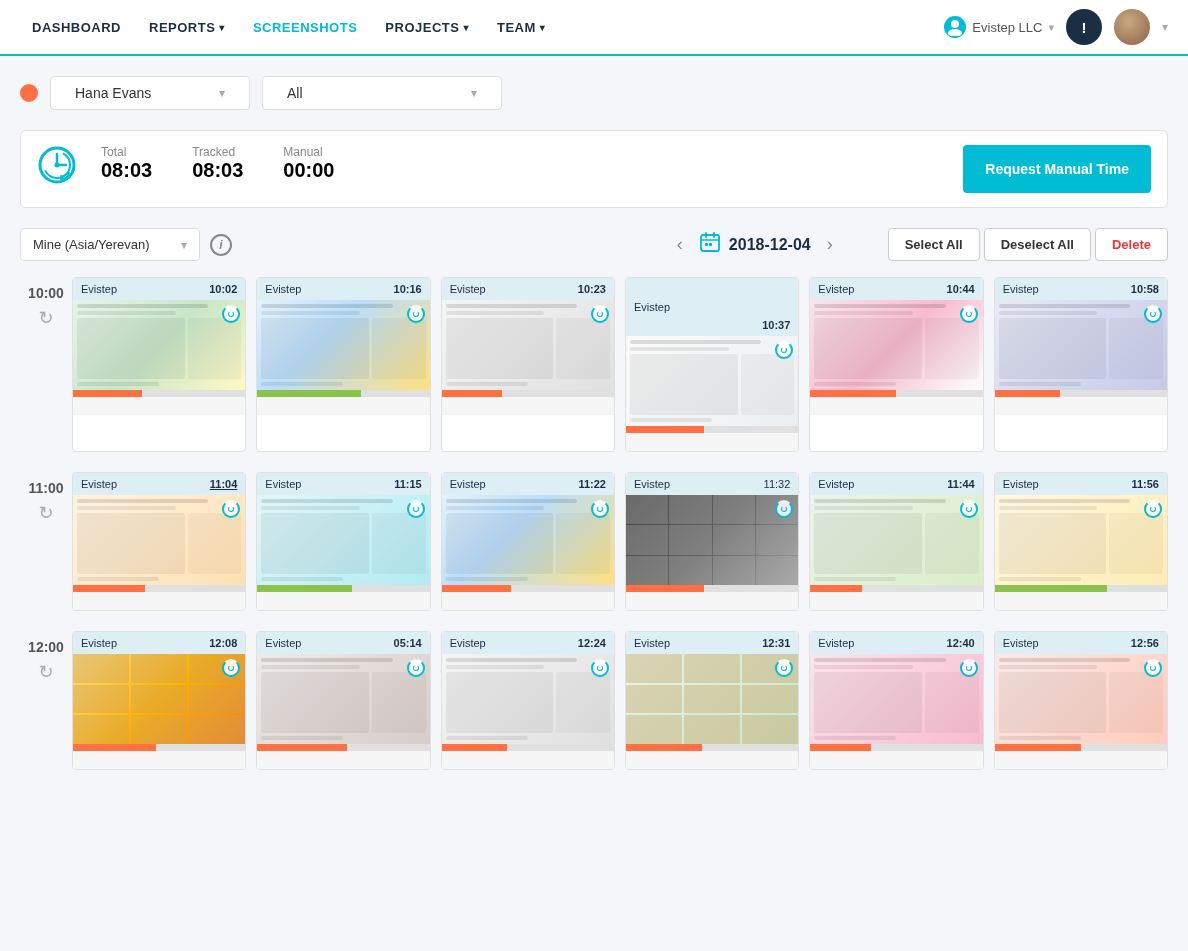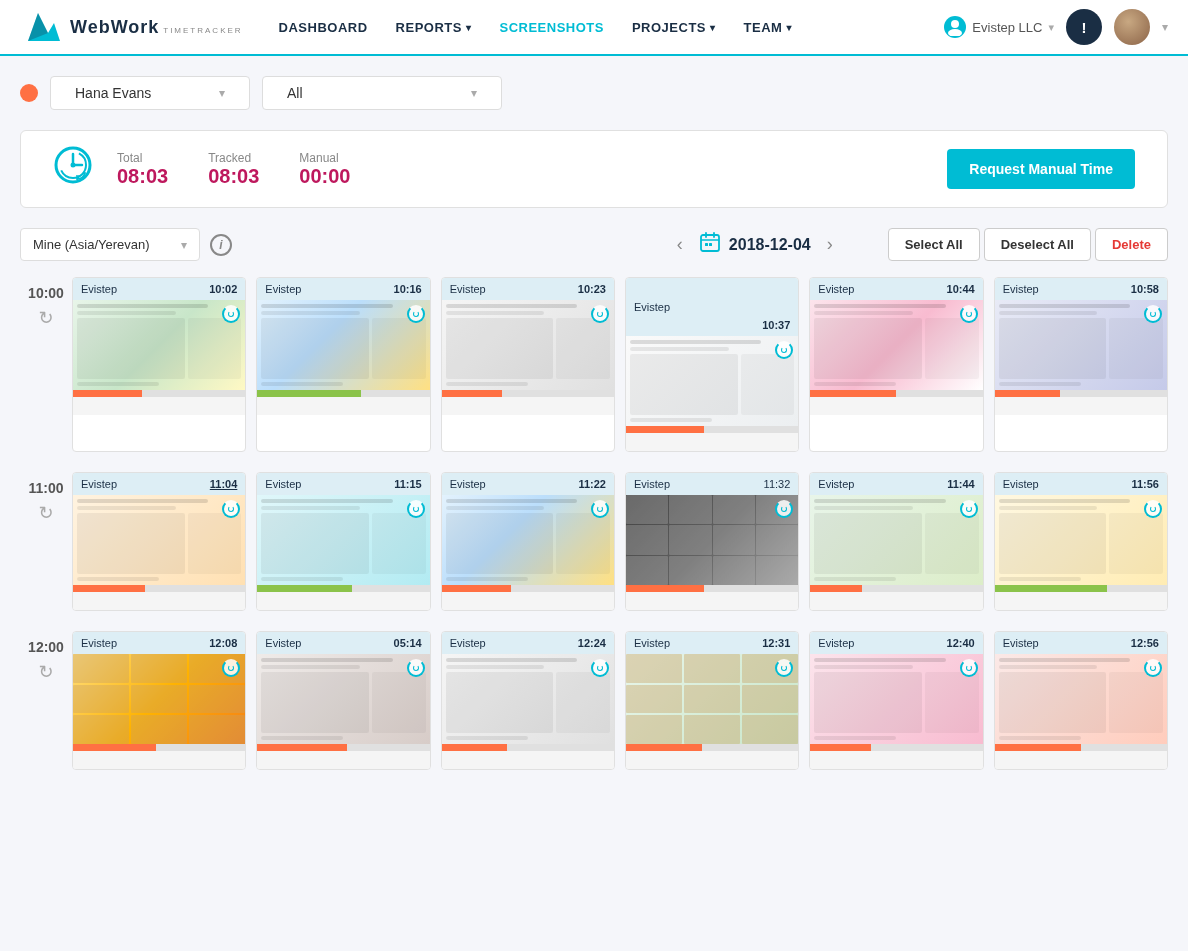--- a/index.html
+++ b/index.html
@@ -129,22 +129,21 @@
     }
     .filter-select .chevron { color: #aaa; font-size: 12px; }
     .filter-select-wide { min-width: 240px; }
 
     
     .stats-row {
       background: #fff;
       border: 1px solid #e0e0e0;
       border-radius: 6px;
       display: flex;
-      align-items: center;
-      padding: 14px 32px;
+      padding: 14px 16px;
       margin-bottom: 20px;
       gap: 0;
     }
     .stats-icon {
       color: #00bcd4;
       font-size: 32px;
       margin-right: 24px;
     }
     .stats-item {
       display: flex;
@@ -152,21 +151,21 @@
       margin-right: 40px;
     }
     .stats-label {
       font-size: 12px;
       color: #888;
       font-weight: 500;
     }
     .stats-value {
       font-size: 20px;
       font-weight: 700;
-      color: #be185d;
+      color: #000000;
     }
     .stats-spacer { flex: 1; }
     .btn-request {
       background: #00bcd4;
       color: #fff;
       border: none;
       border-radius: 4px;
       padding: 12px 22px;
       font-size: 14px;
       font-weight: 600;
@@ -274,30 +273,20 @@
     
     .main-scroll {
       max-height: 870px;
       overflow-y: auto;
     }
   </style>
 </head>
 <body>
 
 <nav class="navbar">
-  <div class="nav-logo">
-    <svg class="logo-icon" viewBox="0 0 44 44">
-      <polygon points="8,36 18,8 28,28 34,18 40,36" fill="#00bcd4" stroke="none"></polygon>
-      <polygon points="8,36 18,8 28,28" fill="#1a2e44" opacity="0.3"></polygon>
-    </svg>
-    <div class="nav-logo-text">
-      <span class="nav-logo-name" style="font-size:18px;font-weight:700;color:#1a2e44;letter-spacing:1px;">WebWork</span>
-      <span style="font-size:8px;letter-spacing:2px;color:#888;">TIMETRACKER</span>
-    </div>
-  </div>
 
   <div class="nav-items">
     <div class="nav-item">DASHBOARD</div>
     <div class="nav-item">
       <span>REPORTS</span>
       <span class="chevron">▾</span>
     </div>
     <div class="nav-item active">SCREENSHOTS</div>
     <div class="nav-item">
       <span>PROJECTS</span>

